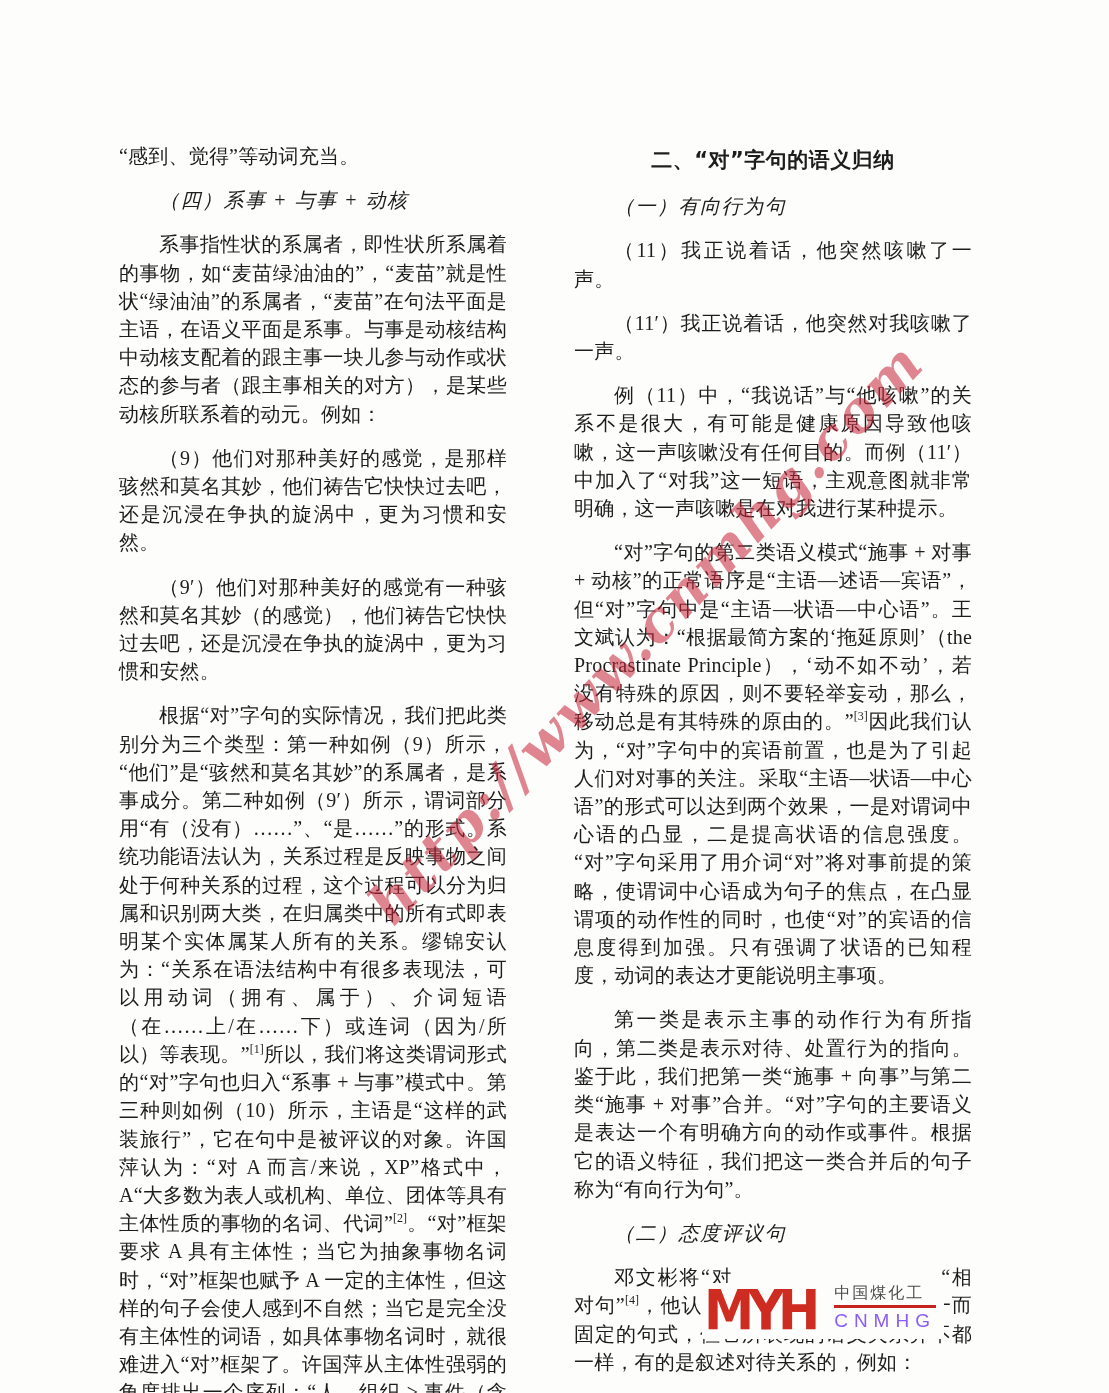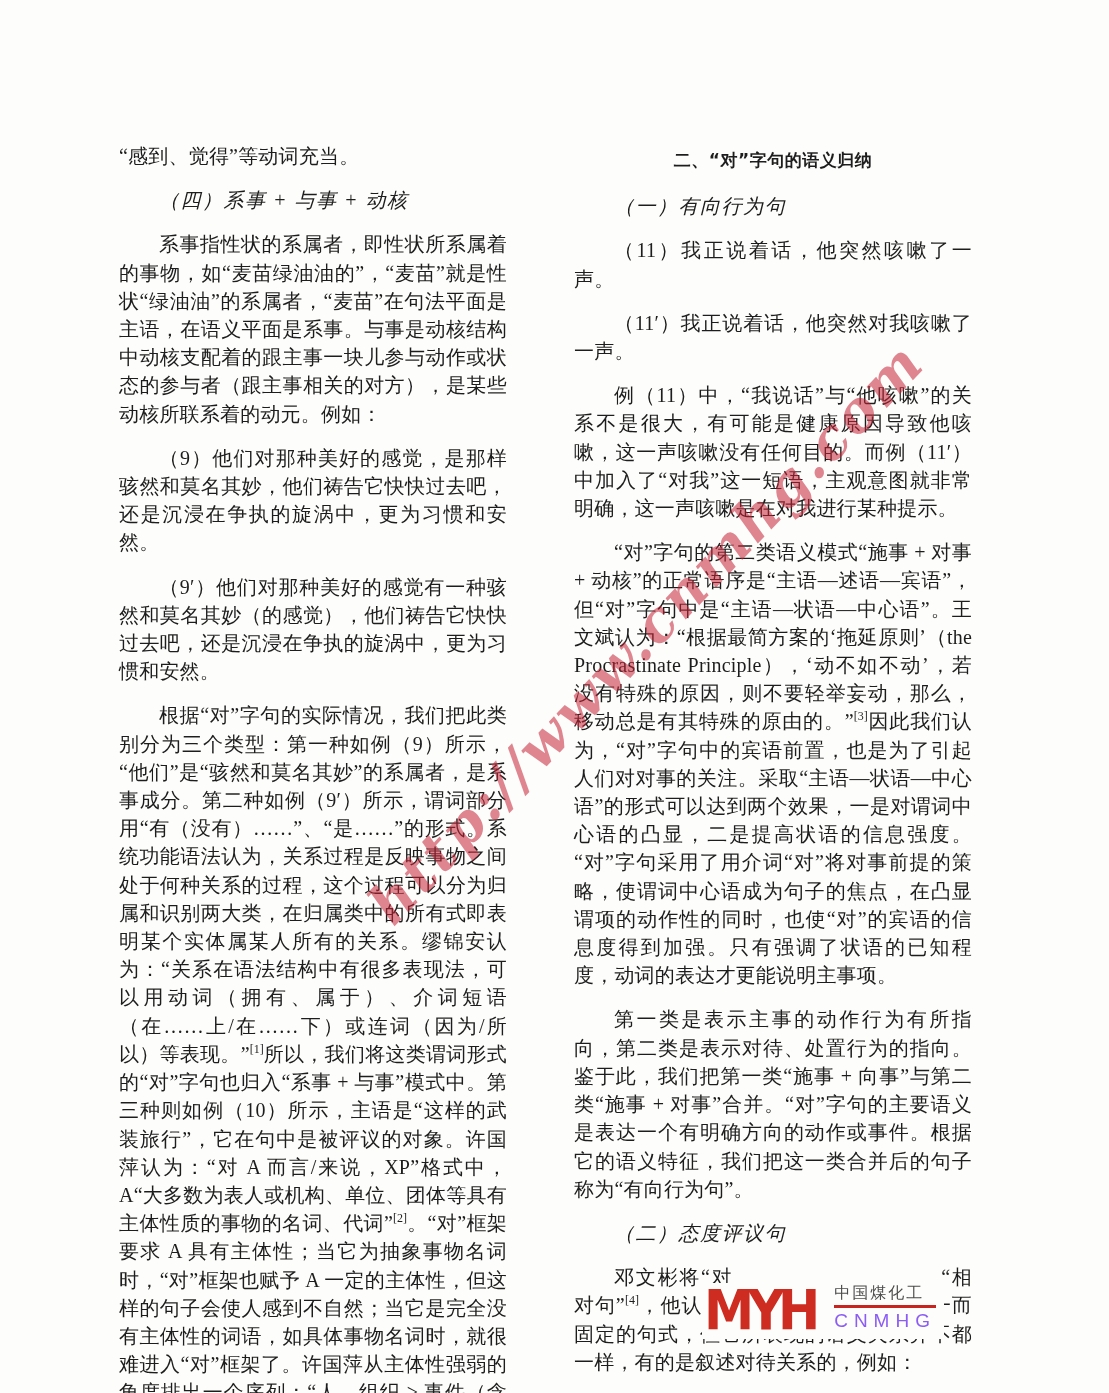--- a/index.html
+++ b/index.html
@@ -22,21 +22,21 @@
   .col p{margin:16px;text-indent:2em;}
   .col p.cont{text-indent:0;}
   .col p.sub{
     font-style:italic;
     font-family:Liberation Serif, serif;
     letter-spacing:1.5px;
   }
   .col p.h2{
     text-indent:0;text-align:center;font-style:normal;
     font-family:"DejaVu Sans","Liberation Sans",sans-serif;
-    font-weight:bold;font-size:17px;letter-spacing:0.5px;
+    font-weight:bold;font-size:21px;letter-spacing:0.5px;
     margin:20px 0 18px 0;
   }
   .col sup{
     font-size:12px;line-height:0;vertical-align:super;letter-spacing:0;
   }
   .gap{display:inline-block;height:1px;}
   
   .watermark{
     position:absolute;left:402px;top:872px;z-index:3;
     font-family:"DejaVu Serif","Liberation Serif",serif;

